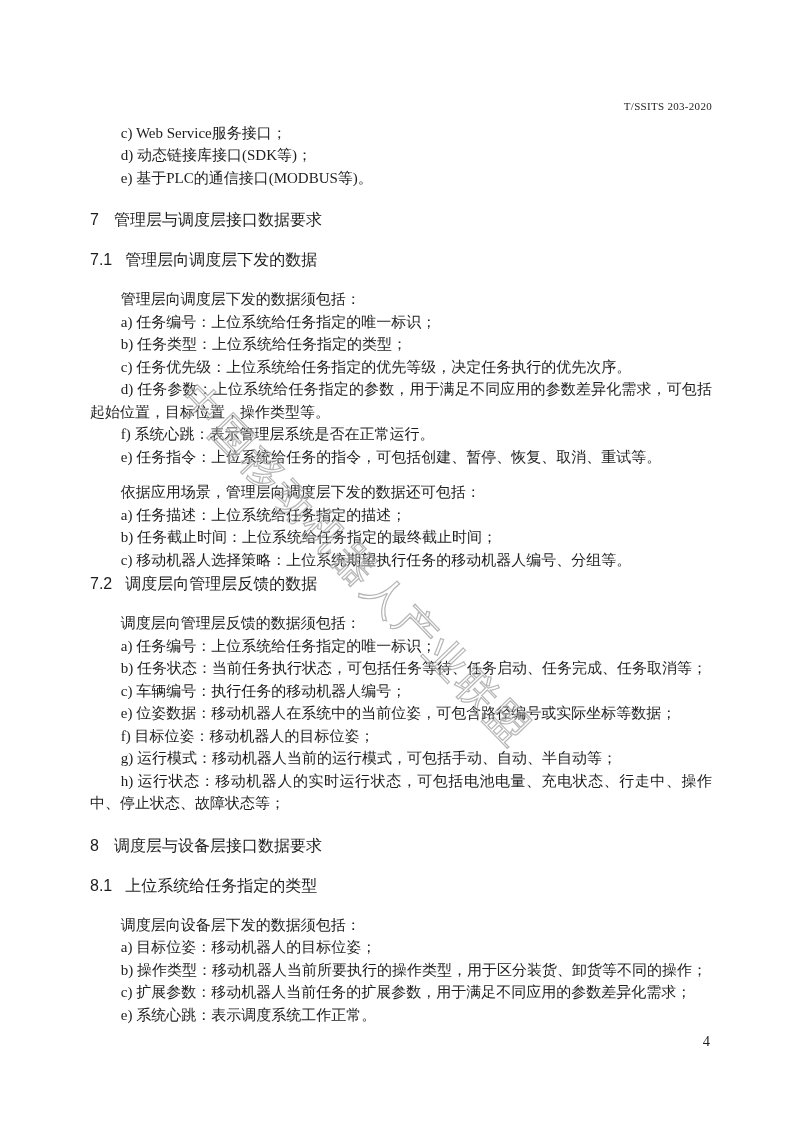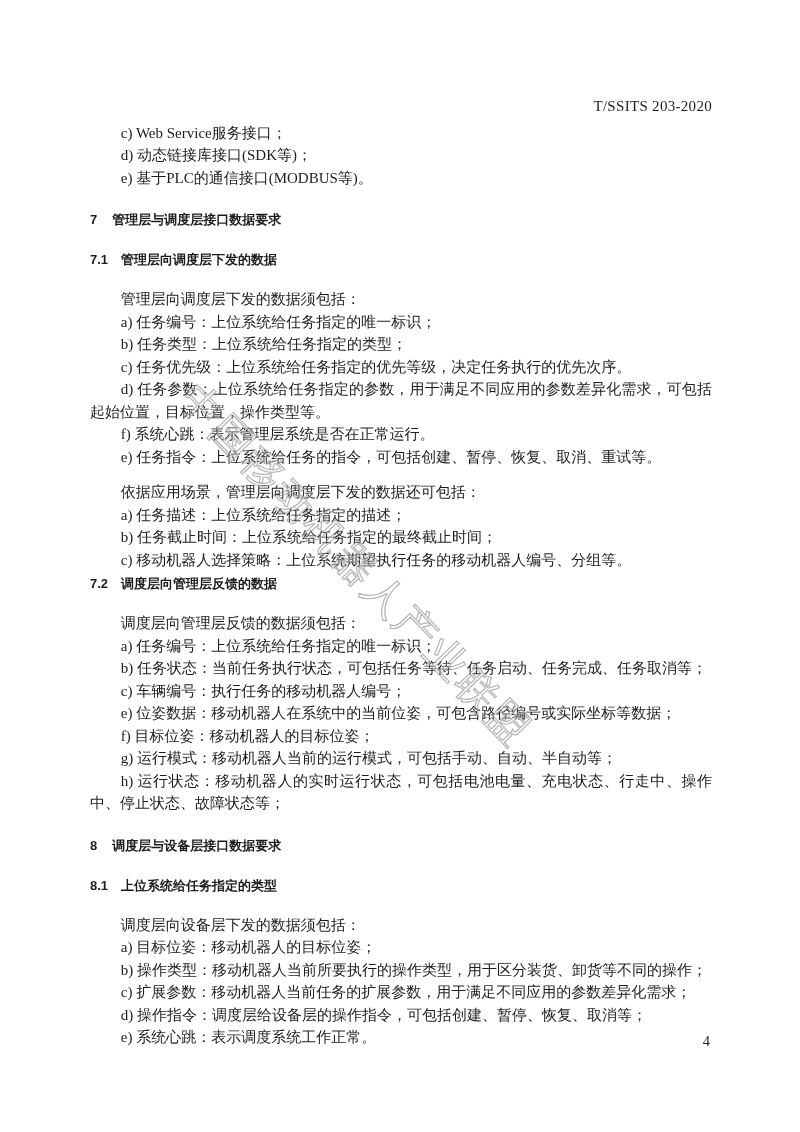--- a/index.html
+++ b/index.html
@@ -17,32 +17,32 @@
   }
   .content {
     position: absolute;
     left: 0; top: 0; right: 0;
     padding: 95px 88px 0 90px;
     font-size: 15px;
     line-height: 22.5px;
   }
   .doc-code {
     text-align: right;
-    font-size: 15px;
+    font-size: 11px;
     letter-spacing: 0.3px;
     margin-bottom: 4px;
   }
   .item, .lead {
     text-indent: 2.05em;
     text-align: justify;
   }
   .h1, .h2 {
     font-family: "Liberation Sans", "DejaVu Sans", sans-serif;
-    font-weight: bold;
-    font-size: 13px;
+    font-weight: normal;
+    font-size: 16px;
     line-height: 23px;
   }
   .h1 { margin-top: 19px; }
   .h2 { margin-top: 17px; }
   .h1 .num { margin-right: 15px; }
   .h2 .num { margin-right: 13px; }
   .lead { margin-top: 17px; }
   .gap-before { margin-top: 13px; }
   .h2-tight { margin-top: 1px; }
   .watermark {
@@ -110,20 +110,19 @@
     <p class="item">h) 运行状态：移动机器人的实时运行状态，可包括电池电量、充电状态、行走中、操作中、停止状态、故障状态等；</p>
 
     <div class="h1"><span class="num">8</span><span>调度层与设备层接口数据要求</span></div>
 
     <div class="h2"><span class="num">8.1</span><span>上位系统给任务指定的类型</span></div>
 
     <p class="lead">调度层向设备层下发的数据须包括：</p>
     <p class="item">a) 目标位姿：移动机器人的目标位姿；</p>
     <p class="item">b) 操作类型：移动机器人当前所要执行的操作类型，用于区分装货、卸货等不同的操作；</p>
     <p class="item">c) 扩展参数：移动机器人当前任务的扩展参数，用于满足不同应用的参数差异化需求；</p>
-    <p class="item">d) 操作指令：调度层给设备层的操作指令，可包括创建、暂停、恢复、取消等；</p>
     <p class="item">e) 系统心跳：表示调度系统工作正常。</p>
 
   </div>
 
   <div class="page-num">4</div>
 
 </div>
 
 </body></html>

